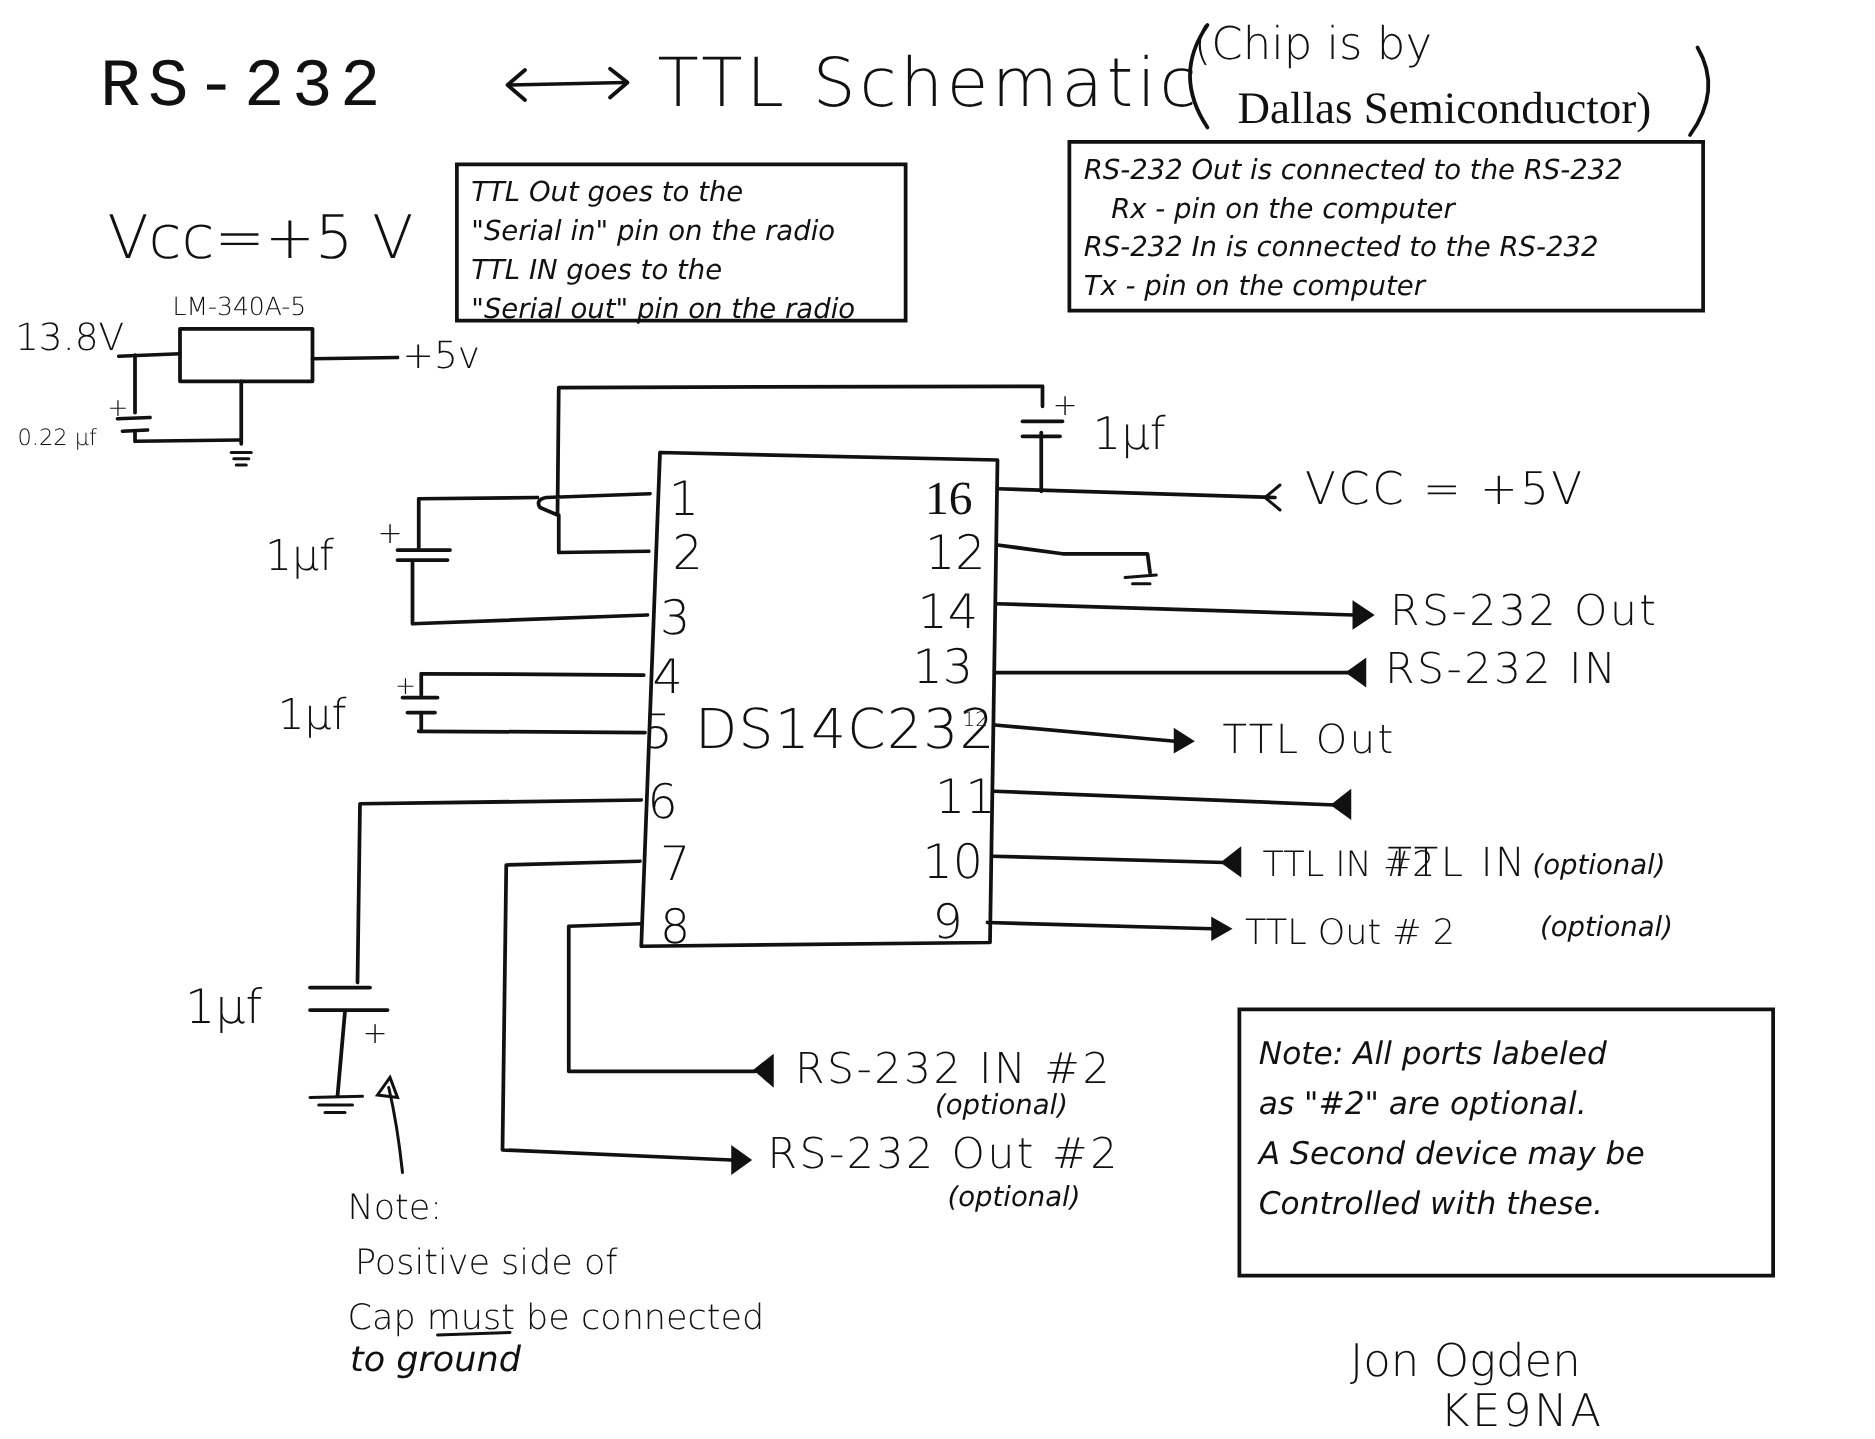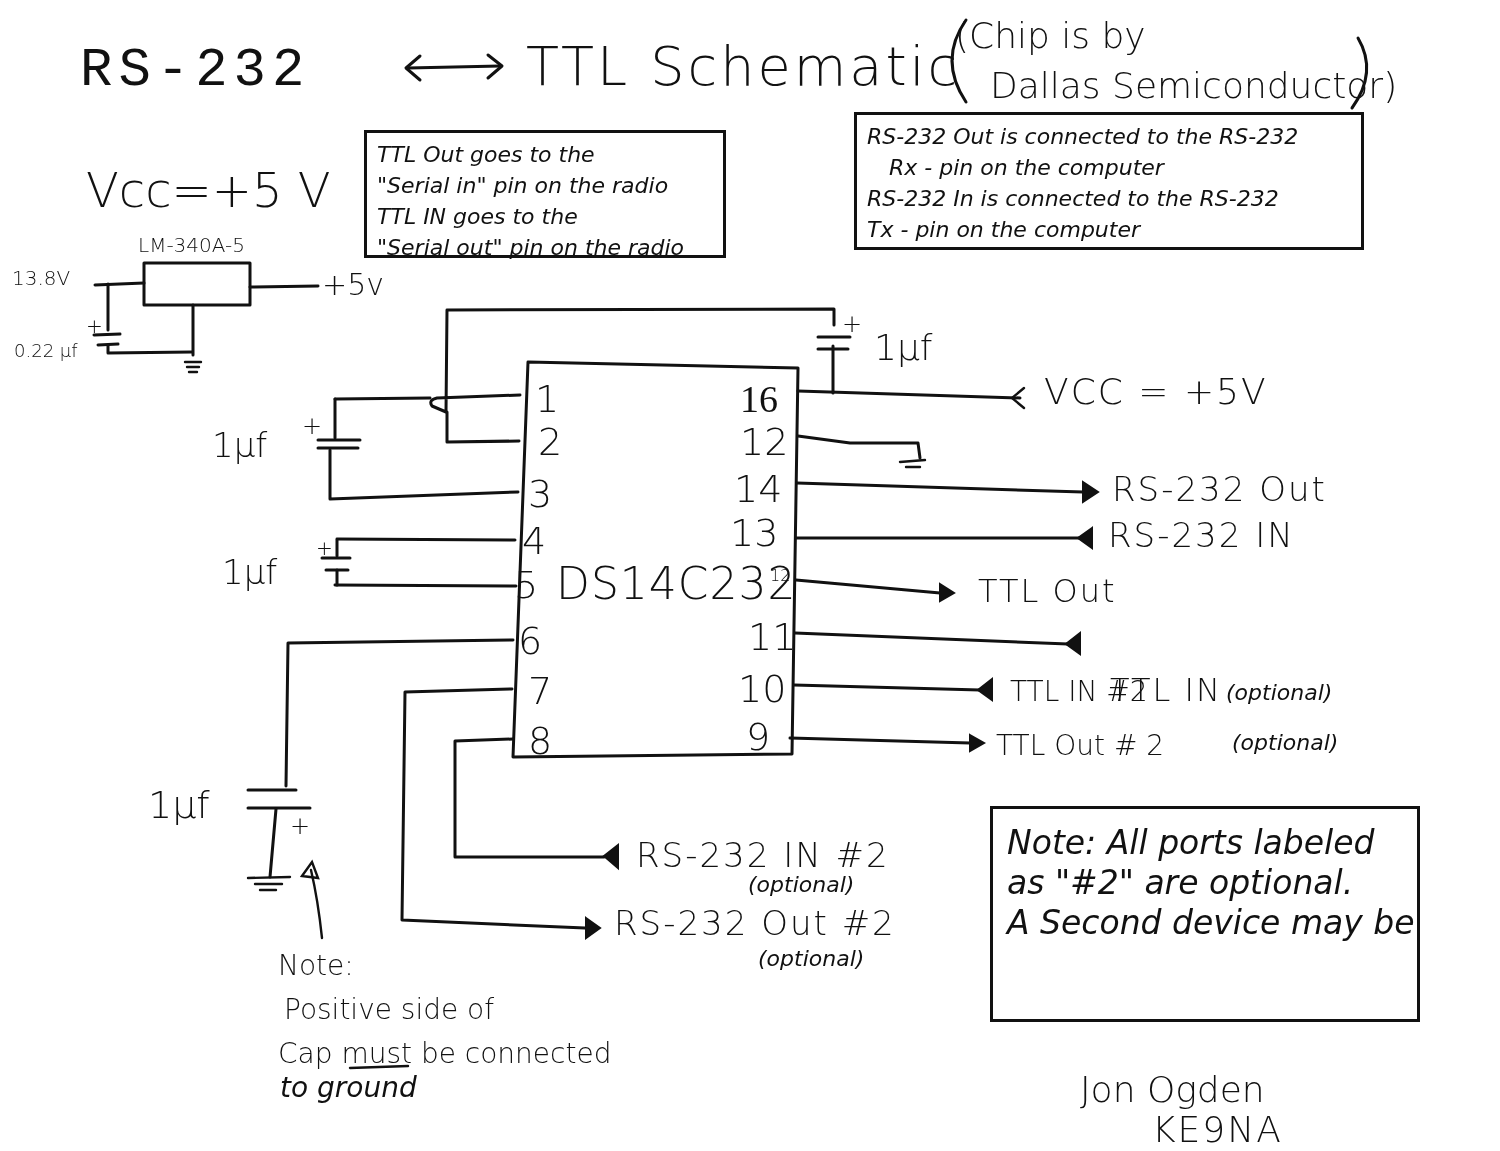--- a/index.html
+++ b/index.html
@@ -12,21 +12,21 @@
   .t { position: absolute; white-space: nowrap; color: #111;
        font-family: "DejaVu Sans", sans-serif; font-weight: 300; line-height: 1; }
   .title { font-size: 54px; letter-spacing: 6px; }
   .sub { font-size: 36px; }
   .lbl { font-size: 34px; letter-spacing: 2px; }
   .opt { font-size: 22px; font-style: italic; }
   .pin { font-size: 38px; }
   .small { font-size: 20px; }
   .box { position: absolute; border: 3px solid #111; }
   .boxline { display: block; font-size: 22px; font-style: italic; line-height: 31px; white-space: nowrap; }
-  .bignote .boxline { font-size: 33px; line-height: 40px; }
+  .bignote .boxline { font-size: 25px; line-height: 40px; }
 </style>
 </head>
 <body>
 
 <svg id="schem" width="1500" height="1151" viewBox="0 0 1500 1151">
 
   <g>
     <path class="w" d="M408 68 L500 66"></path>
     <path class="w" d="M420 56 L406 68 L420 80"></path>
     <path class="w" d="M488 55 L502 66 L488 78"></path>
@@ -124,39 +124,39 @@
 
   <path class="w" d="M790 738 L970 743"></path>
   <path class="fill" d="M970 735 L984 743 L970 751 Z"></path>
 
   <path class="wt" d="M350 1068 L408 1066"></path>
 </svg>
 
 <div class="t title" style="left:80px; top:44px;font-family:Liberation Mono, monospace;">RS-232</div>
 <div class="t title" style="left:526px; top:40px; letter-spacing:3px;">TTL Schematic</div>
 <div class="t sub" style="left:955px; top:18px;">(Chip is by</div>
-<div class="t sub" style="left:990px; top:68px;">Dallas Semiconductor)</div>
+<div class="t sub" style="left:990px; top:68px;font-family:Liberation Serif, serif;">Dallas Semiconductor)</div>
 
 <div class="box" style="left:364px; top:130px; width:362px; height:128px; padding:6px 10px; box-sizing:border-box;">
   <span class="boxline">TTL Out goes to the</span>
   <span class="boxline">"Serial in" pin on the radio</span>
   <span class="boxline">TTL IN goes to the</span>
   <span class="boxline">"Serial out" pin on the radio</span>
 </div>
 
 <div class="box" style="left:854px; top:112px; width:510px; height:138px; padding:6px 10px; box-sizing:border-box;">
   <span class="boxline">RS-232 Out is connected to the RS-232</span>
   <span class="boxline" style="padding-left:22px;">Rx - pin on the computer</span>
   <span class="boxline">RS-232 In is connected to the RS-232</span>
   <span class="boxline">Tx - pin on the computer</span>
 </div>
 
 <div class="t" style="left:86px; top:166px; font-size:48px;">Vcc=+5 V</div>
 <div class="t small" style="left:138px; top:235px;">LM-340A-5</div>
-<div class="t" style="left:12px; top:268px; font-size:20px;">13.8V</div>
+<div class="t" style="left:12px; top:256px; font-size:30px;">13.8V</div>
 <div class="t" style="left:322px; top:270px; font-size:30px;">+5v</div>
 <div class="t" style="left:86px; top:316px; font-size:20px;">+</div>
 <div class="t" style="left:14px; top:342px; font-size:18px;">0.22 µf</div>
 
 <div class="t pin" style="left:535px; top:380px;">1</div>
 <div class="t pin" style="left:538px; top:423px;">2</div>
 <div class="t pin" style="left:528px; top:475px;">3</div>
 <div class="t pin" style="left:522px; top:522px;">4</div>
 <div class="t pin" style="left:514px; top:566px;">5</div>
 <div class="t pin" style="left:518px; top:622px;">6</div>
@@ -199,16 +199,17 @@
 
 <div class="t" style="left:278px; top:952px; font-size:28px;">Note:</div>
 <div class="t" style="left:284px; top:996px; font-size:28px;">Positive side of</div>
 <div class="t" style="left:278px; top:1040px; font-size:28px;"><span>Cap </span><span>must</span><span> be connected</span></div>
 <div class="t" style="left:280px; top:1074px; font-size:28px;font-style:italic;">to ground</div>
 
 <div class="box bignote" style="left:990px; top:806px; width:430px; height:216px; padding:14px 14px; box-sizing:border-box;">
   <span class="boxline">Note: All ports labeled</span>
   <span class="boxline">as "#2" are optional.</span>
   <span class="boxline">A Second device may be</span>
+  <span class="boxline">Controlled with these.</span>
 </div>
 
 <div class="t" style="left:1080px; top:1072px; font-size:36px;">Jon Ogden</div>
 <div class="t" style="left:1152px; top:1112px; font-size:36px; letter-spacing:2px;">KE9NA</div>
 
 </body></html>

